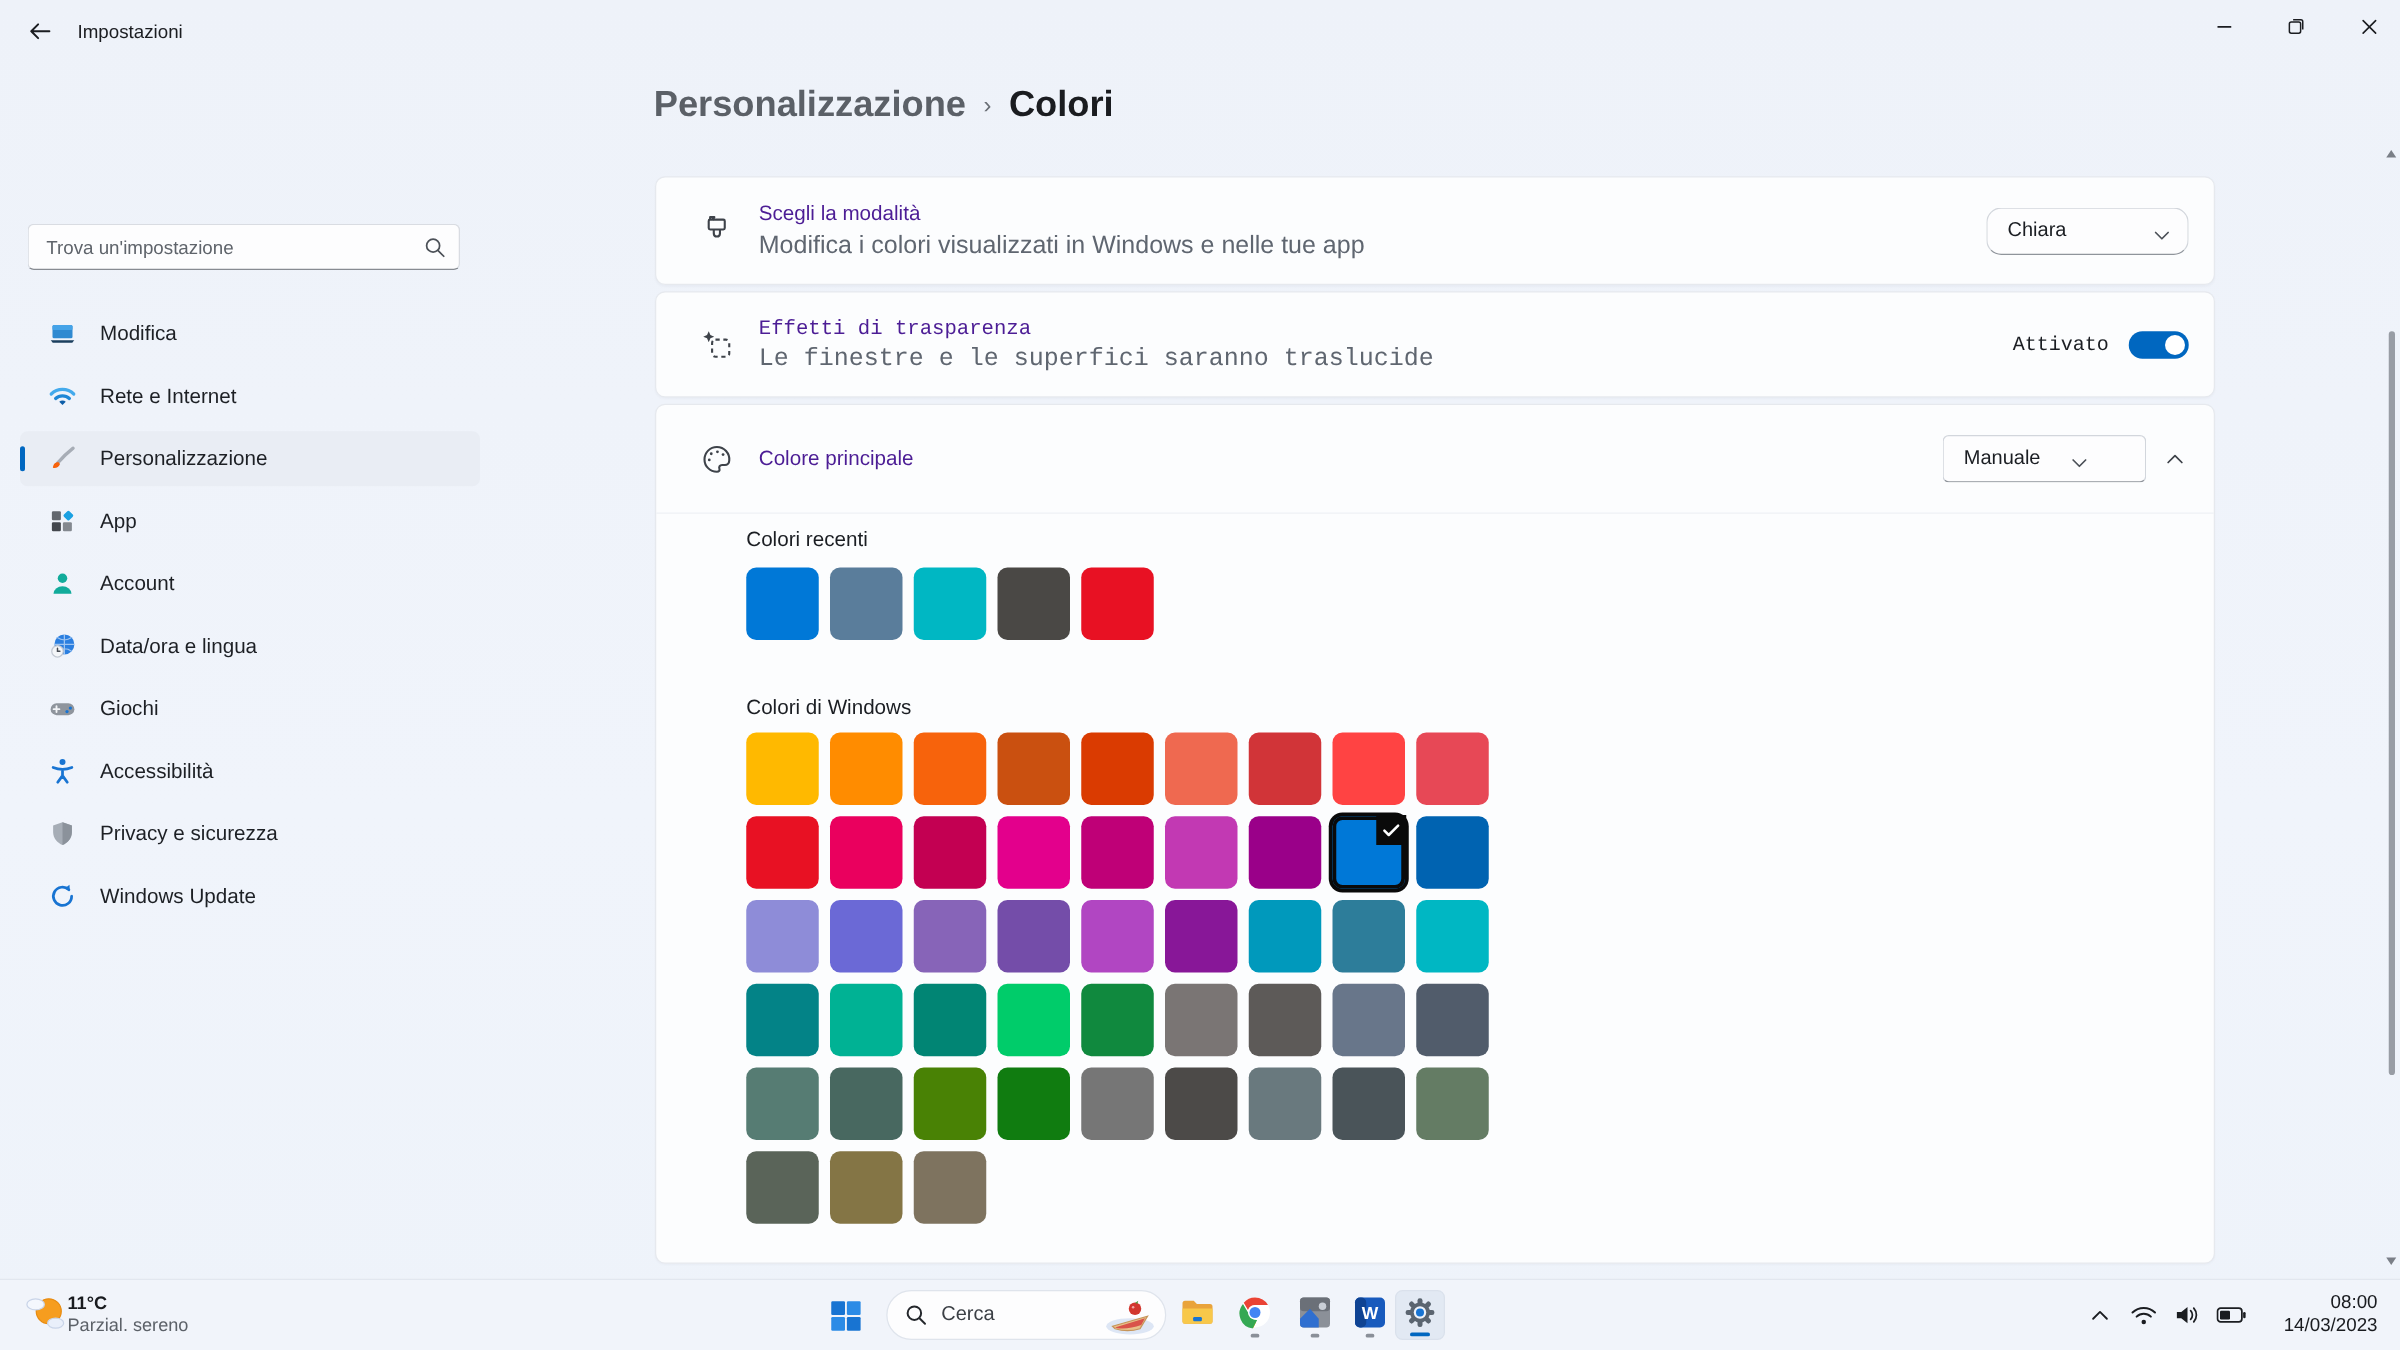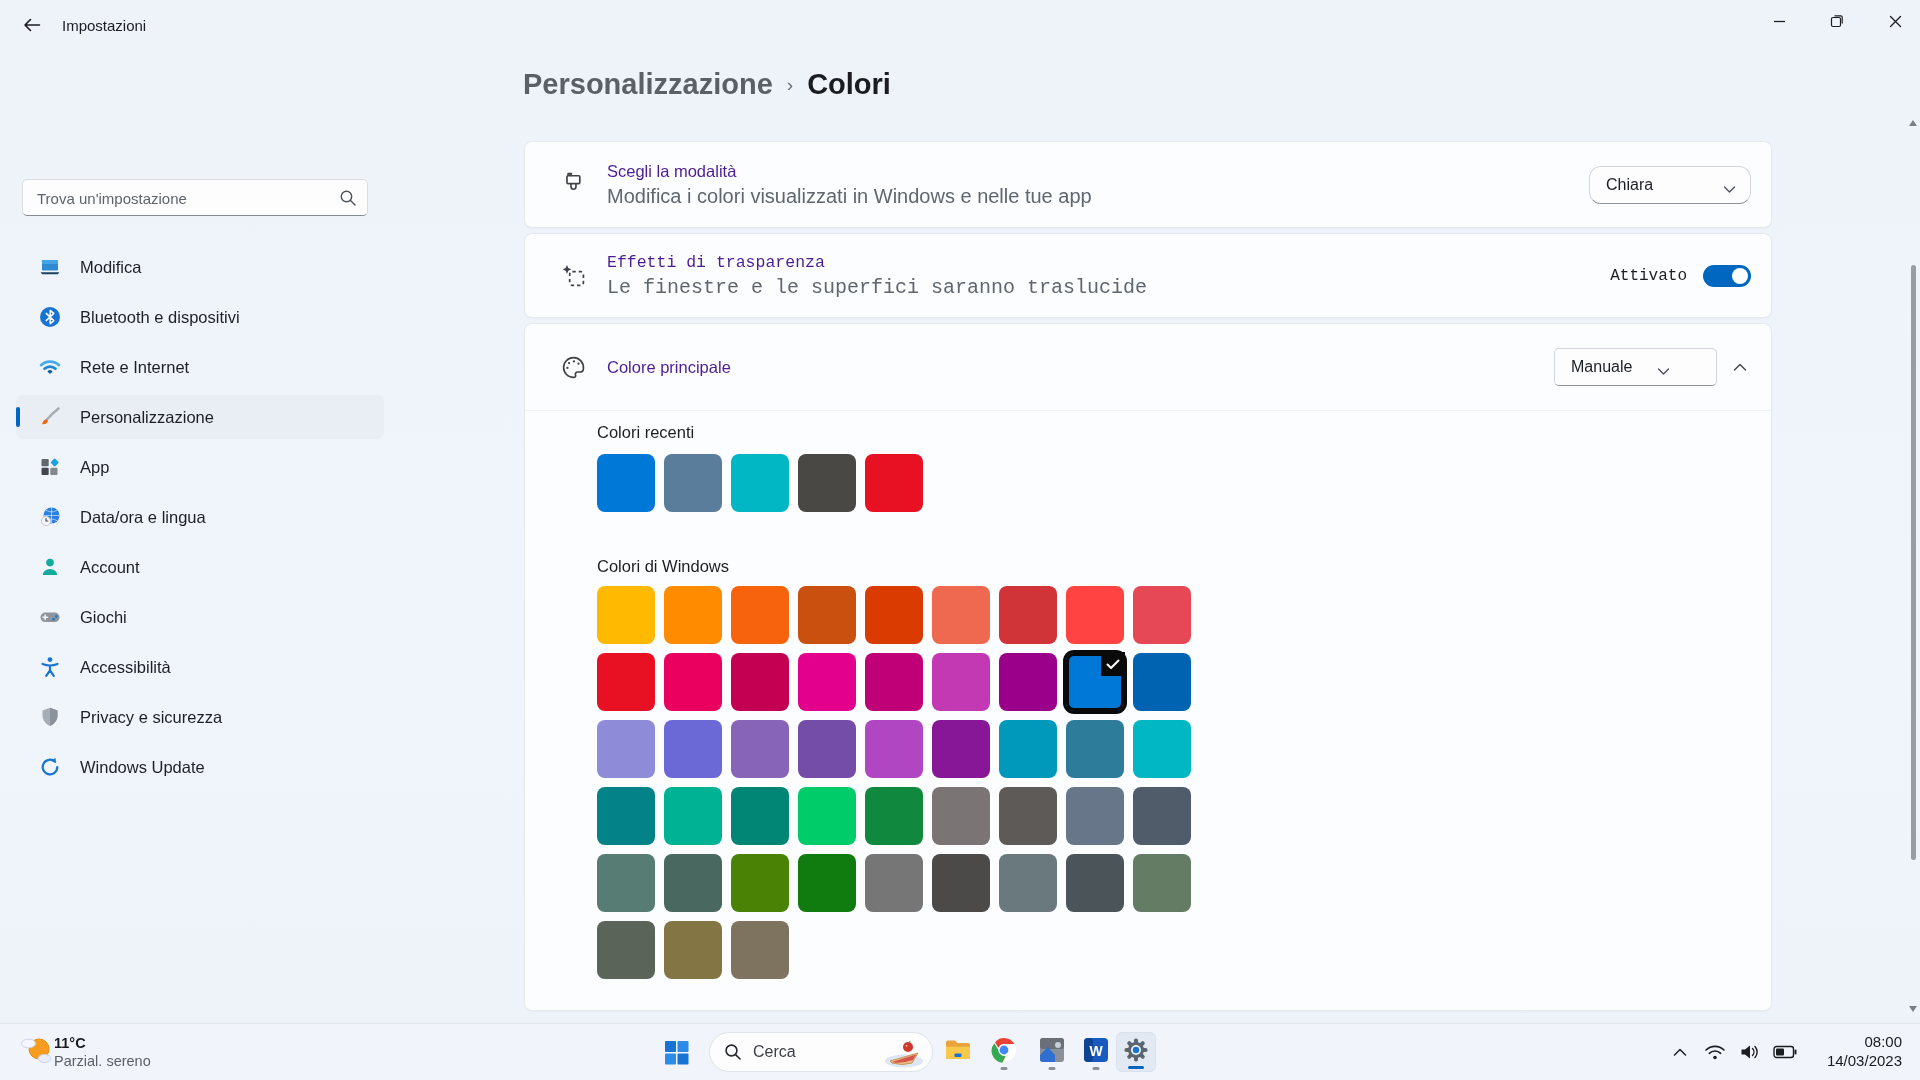--- a/index.html
+++ b/index.html
@@ -131,29 +131,20 @@
             <rect x="4" y="5" width="16" height="10.5" rx="1.2" fill="#2f8ad1"></rect>
             <rect x="4" y="5" width="16" height="4" rx="1.2" fill="#45a3e8"></rect>
             <path d="M2.6 17.2 h18.8 l-1.6 2 H4.2 z" fill="#1b3f5e"></path>
           </svg>
         </span>
         <span class="label">Modifica</span>
       </div>
       <div class="side-item">
         <span class="icon">
           <svg width="24" height="24" viewBox="0 0 24 24">
-            <circle cx="12" cy="12" r="10" fill="#1874d2"></circle>
-            <path d="M8.2 8.4 L15.8 15.6 L12.2 18.6 V5.4 L15.8 8.4 L8.2 15.6" stroke="#ffffff" stroke-width="1.5" fill="none" stroke-linecap="round" stroke-linejoin="round"></path>
-          </svg>
-        </span>
-        <span class="label">Bluetooth e dispositivi</span>
-      </div>
-      <div class="side-item">
-        <span class="icon">
-          <svg width="24" height="24" viewBox="0 0 24 24">
             <path d="M3 10.2 a13 13 0 0 1 18 0" stroke="#43aaec" stroke-width="2.6" fill="none" stroke-linecap="round"></path>
             <path d="M6.5 13.8 a8 8 0 0 1 11 0" stroke="#1e87d6" stroke-width="2.6" fill="none" stroke-linecap="round"></path>
             <path d="M12 19 l-2.6 -2.6 a3.7 3.7 0 0 1 5.2 0 z" fill="#0d5ea8"></path>
           </svg>
         </span>
         <span class="label">Rete e Internet</span>
       </div>
       <div class="side-item selected">
         <span class="icon">
           <svg width="24" height="24" viewBox="0 0 24 24">
@@ -170,36 +161,36 @@
             <rect x="3.5" y="12.8" width="7.2" height="7.2" rx="1" fill="#43474d"></rect>
             <rect x="12.3" y="12.8" width="7.2" height="7.2" rx="1" fill="#83888f"></rect>
             <rect x="13.6" y="4.4" width="6.2" height="6.2" rx="1.2" fill="#1ba1e2" transform="rotate(45 16.7 7.5)"></rect>
           </svg>
         </span>
         <span class="label">App</span>
       </div>
       <div class="side-item">
         <span class="icon">
           <svg width="24" height="24" viewBox="0 0 24 24">
+            <circle cx="12" cy="7.6" r="3.8" fill="#11ab9b"></circle>
+            <path d="M4.8 20 a7.2 6 0 0 1 14.4 0 z" fill="#11ab9b"></path>
+          </svg>
+        </span>
+        <span class="label">Account</span>
+      </div>
+      <div class="side-item">
+        <span class="icon">
+          <svg width="24" height="24" viewBox="0 0 24 24">
             <circle cx="13.5" cy="10.5" r="8" fill="#2b7fe0"></circle>
             <path d="M5.5 10.5 h16 M13.5 2.5 v16 M7.8 5 c3.5 2.5 8 2.5 11.4 0 M7.8 16 c3.5 -2.5 8 -2.5 11.4 0" stroke="rgba(255,255,255,.55)" stroke-width="1" fill="none"></path>
             <circle cx="8" cy="16" r="4.6" fill="#f4f6f9" stroke="#c3c9d3" stroke-width="1"></circle>
             <path d="M8 13.6 v2.4 h1.9" stroke="#474c54" stroke-width="1.2" fill="none" stroke-linecap="round"></path>
           </svg>
         </span>
         <span class="label">Data/ora e lingua</span>
-      </div>
-      <div class="side-item">
-        <span class="icon">
-          <svg width="24" height="24" viewBox="0 0 24 24">
-            <circle cx="12" cy="7.6" r="3.8" fill="#11ab9b"></circle>
-            <path d="M4.8 20 a7.2 6 0 0 1 14.4 0 z" fill="#11ab9b"></path>
-          </svg>
-        </span>
-        <span class="label">Account</span>
       </div>
       <div class="side-item">
         <span class="icon">
           <svg width="24" height="24" viewBox="0 0 24 24">
             <rect x="2.5" y="7.5" width="19" height="9.6" rx="4.8" fill="#8f959d"></rect>
             <path d="M7.2 10 v4.6 M4.9 12.3 h4.6" stroke="#f2f4f7" stroke-width="1.5" stroke-linecap="round"></path>
             <circle cx="15.6" cy="14.2" r="1.3" fill="#1874d2"></circle>
             <circle cx="18.3" cy="11.4" r="1.3" fill="#1874d2"></circle>
           </svg>
         </span>

